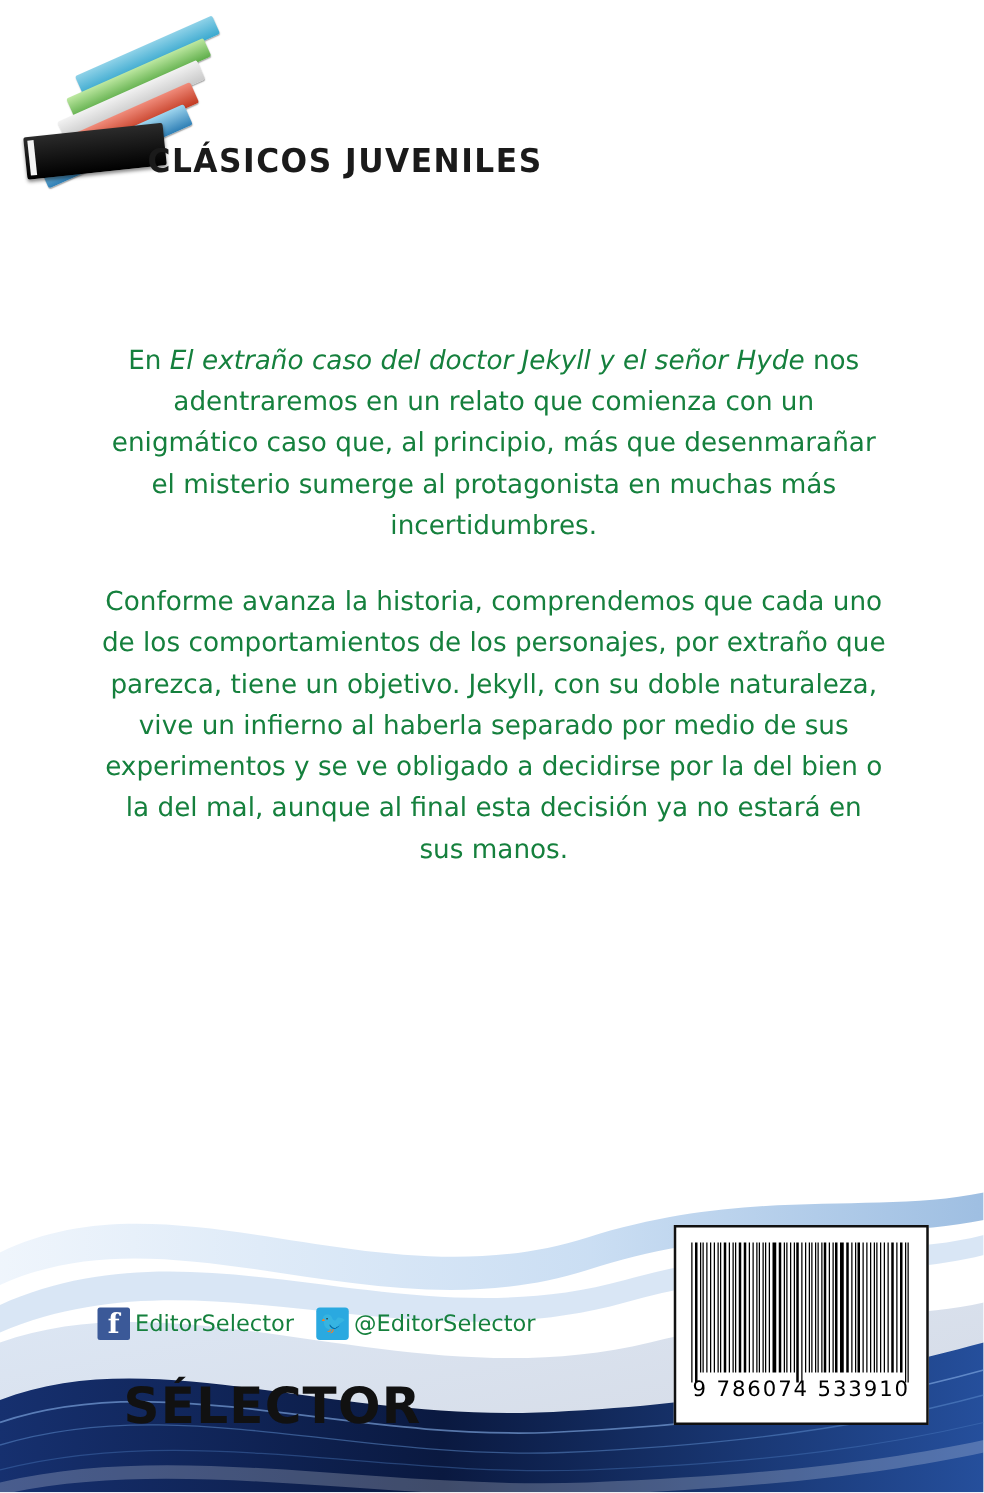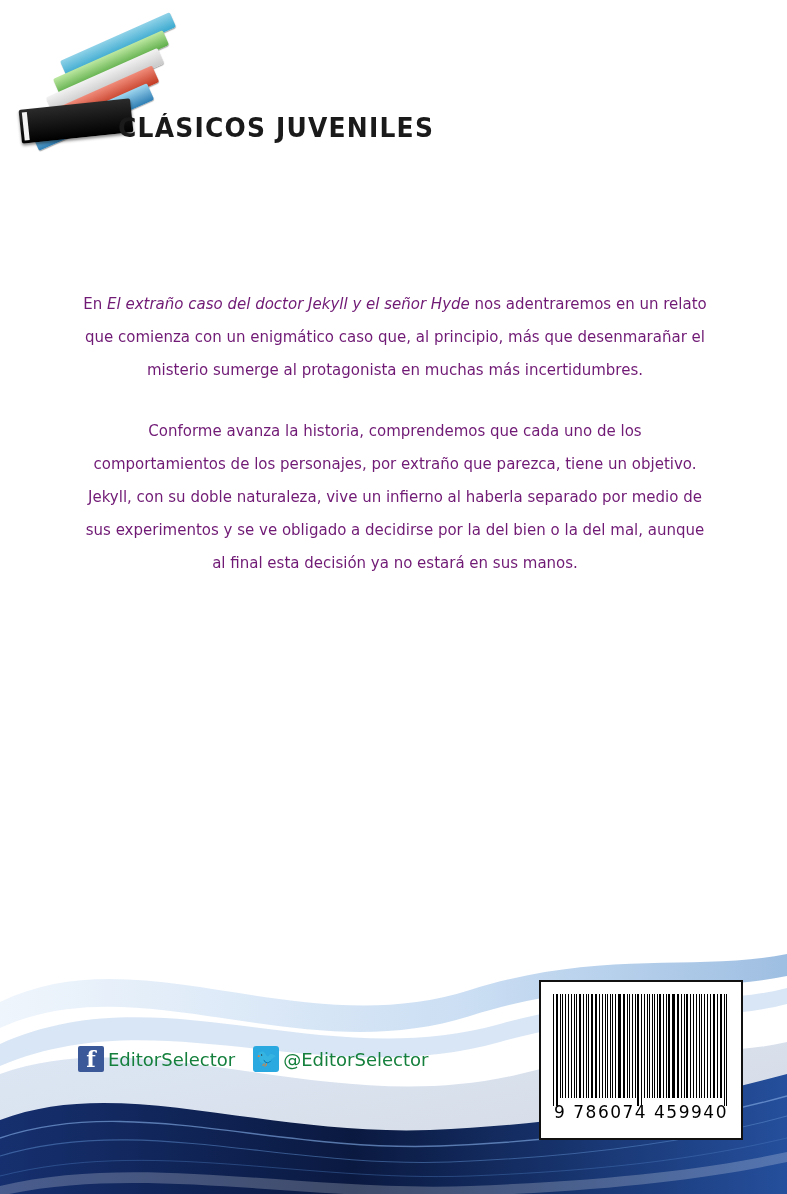--- a/index.html
+++ b/index.html
@@ -62,27 +62,27 @@
     letter-spacing: 1.2px;
     color: #1a1a1a;
     white-space: nowrap;
     transform: scaleY(1.05);
   }
 
   
   .blurb {
     position: absolute;
     left: 80px;
-    top: 288px;
+    top: 272px;
     width: 630px;
     text-align: center;
     font-family: "DejaVu Sans", sans-serif;
-    font-size: 15px;
+    font-size: 21px;
     line-height: 33px;
-    color: #701a75;
+    color: #15803d;
   }
   .blurb p { margin: 0 0 28px 0; }
   .blurb p:last-child { margin-bottom: 16px; text-align: center; }
   .blurb em { font-style: italic; }
 
   
   .wave-area {
     position: absolute;
     left: 0;
     bottom: 0;
@@ -253,20 +253,21 @@
   </div>
   <div class="social-item">
     <div class="tw-icon">
         <span class="bird">🐦</span>
       </div>
     <div class="social-label">@EditorSelector</div>
   </div>
 </div>
 
 <div class="publisher">
+  <div class="publisher-name">SÉLECTOR</div>
 </div>
 
 <div class="barcode-box">
   <div class="bars">
       <div class="bar" style="width: 1px; height: 112px;"></div>
       <div class="bar" style="width: 4px; height: 112px;"></div>
       <div class="bar" style="width: 1px;"></div>
       <div class="bar" style="width: 2px;"></div>
       <div class="bar" style="width: 2px;"></div>
       <div class="bar" style="width: 1px;"></div>
@@ -316,14 +317,14 @@
       <div class="bar" style="width: 1px;"></div>
       <div class="bar" style="width: 2px;"></div>
       <div class="bar" style="width: 1px;"></div>
       <div class="bar" style="width: 3px;"></div>
       <div class="bar" style="width: 3px;"></div>
       <div class="bar" style="width: 2px;"></div>
       <div class="bar" style="width: 3px;"></div>
       <div class="bar" style="width: 1px; height: 112px;"></div>
       <div class="bar" style="width: 2px; height: 112px;"></div>
     </div>
-  <div class="barcode-digits">9 786074 459940</div>
+  <div class="barcode-digits">9 786074 533910</div>
 </div>
 
 </body></html>

